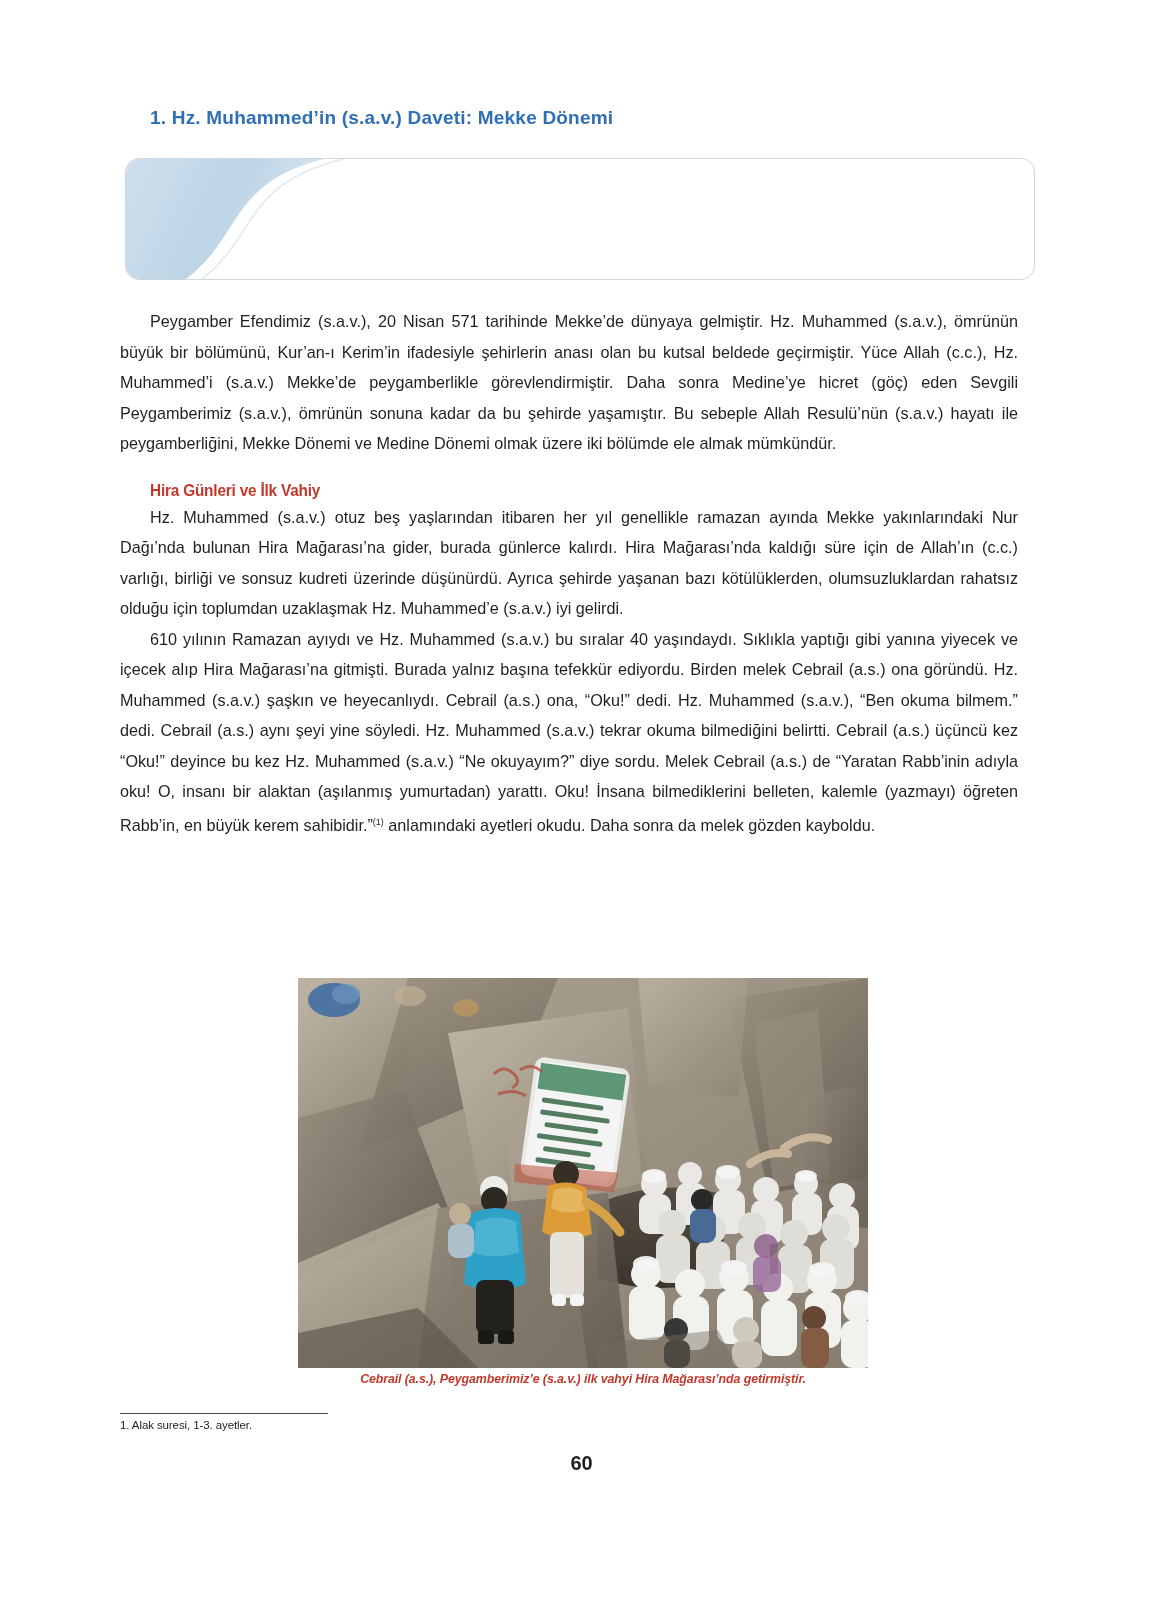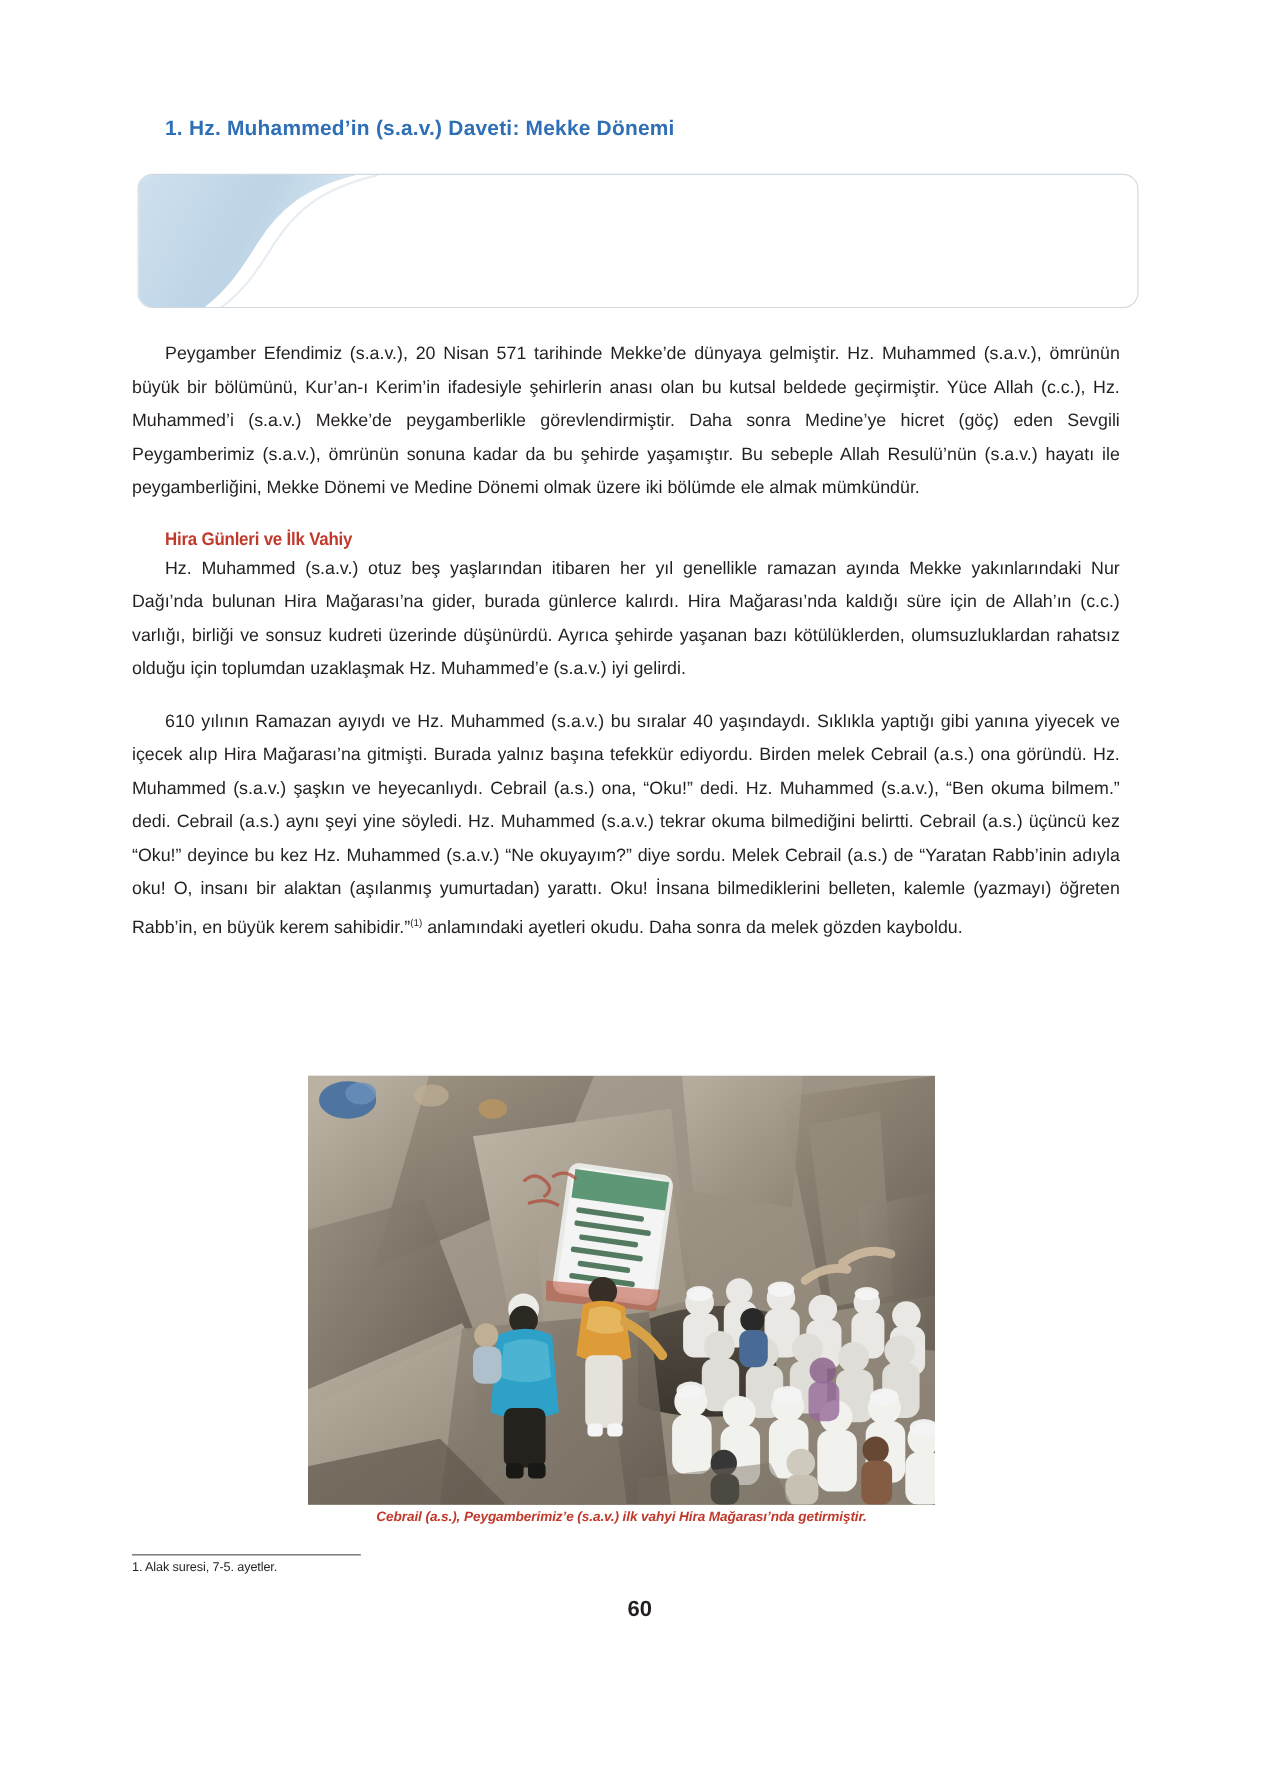--- a/index.html
+++ b/index.html
@@ -67,21 +67,21 @@
   }
   p.para {
     margin: 0 0 0px 0;
     font-size: 16.2px;
     line-height: 30.5px;
     text-align: justify;
     text-justify: inter-word;
     color: #231f20;
   }
   p.para.indent { text-indent: 30px; }
-  p.para + p.para { margin-top: 17px; }
+  p.para + p.para { margin-top: 0; }
 
   .sec-heading {
     margin: 22px 0 2px 30px;
     font-size: 16.5px;
     font-weight: bold;
     color: #c0392b;
     letter-spacing: -0.2px;
     font-stretch: condensed;
     transform: scaleX(0.93);
     transform-origin: left center;
@@ -90,21 +90,21 @@
   b, .b { font-weight: normal; }
   sup.fn {
     font-size: 9px;
     vertical-align: super;
     font-weight: normal;
   }
 
   
   .photo-wrap {
     position: absolute;
-    left: 280px;
+    left: 298px;
     top: 978px;
     width: 570px;
     height: 390px;
   }
   .photo {
     position: absolute;
     inset: 0;
     overflow: hidden;
     background: #8c8277;
   }
@@ -367,17 +367,17 @@
         <polygon points="0,355 120,330 180,390 0,390" fill="#5f574c" opacity="0.65"></polygon>
         <polygon points="300,366 420,352 440,390 300,390" fill="#7b7263" opacity="0.45"></polygon>
 
         <rect width="570" height="390" fill="#000000" opacity="0.04"></rect>
       </svg>
     </div>
     <div class="photo-caption">Cebrail (a.s.), Peygamberimiz’e (s.a.v.) ilk vahyi Hira Mağarası’nda getirmiştir.</div>
   </div>
 
   <div class="footnote-rule"></div>
-  <div class="footnote">1. Alak suresi, 7-5. ayetler.</div>
+  <div class="footnote">1. Alak suresi, 1-3. ayetler.</div>
 
   <div class="page-number">60</div>
 
 </div>
 
 </body></html>

